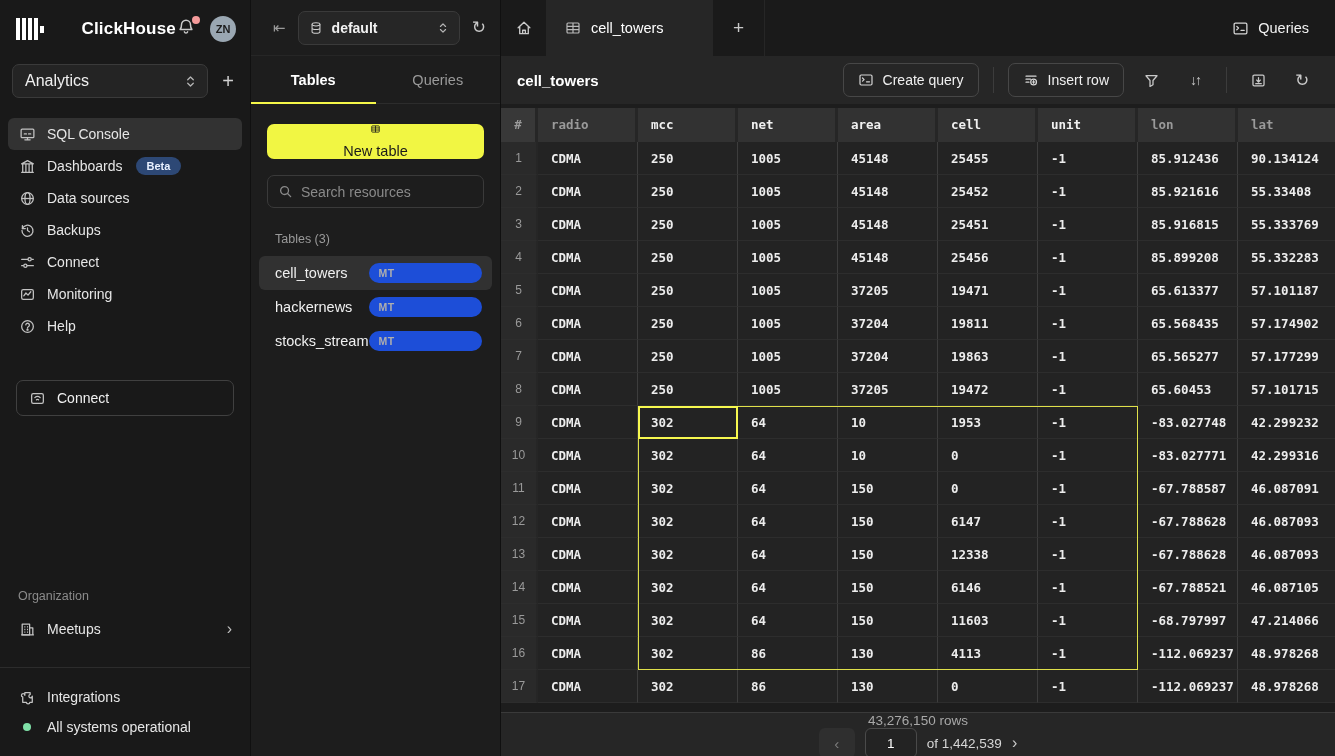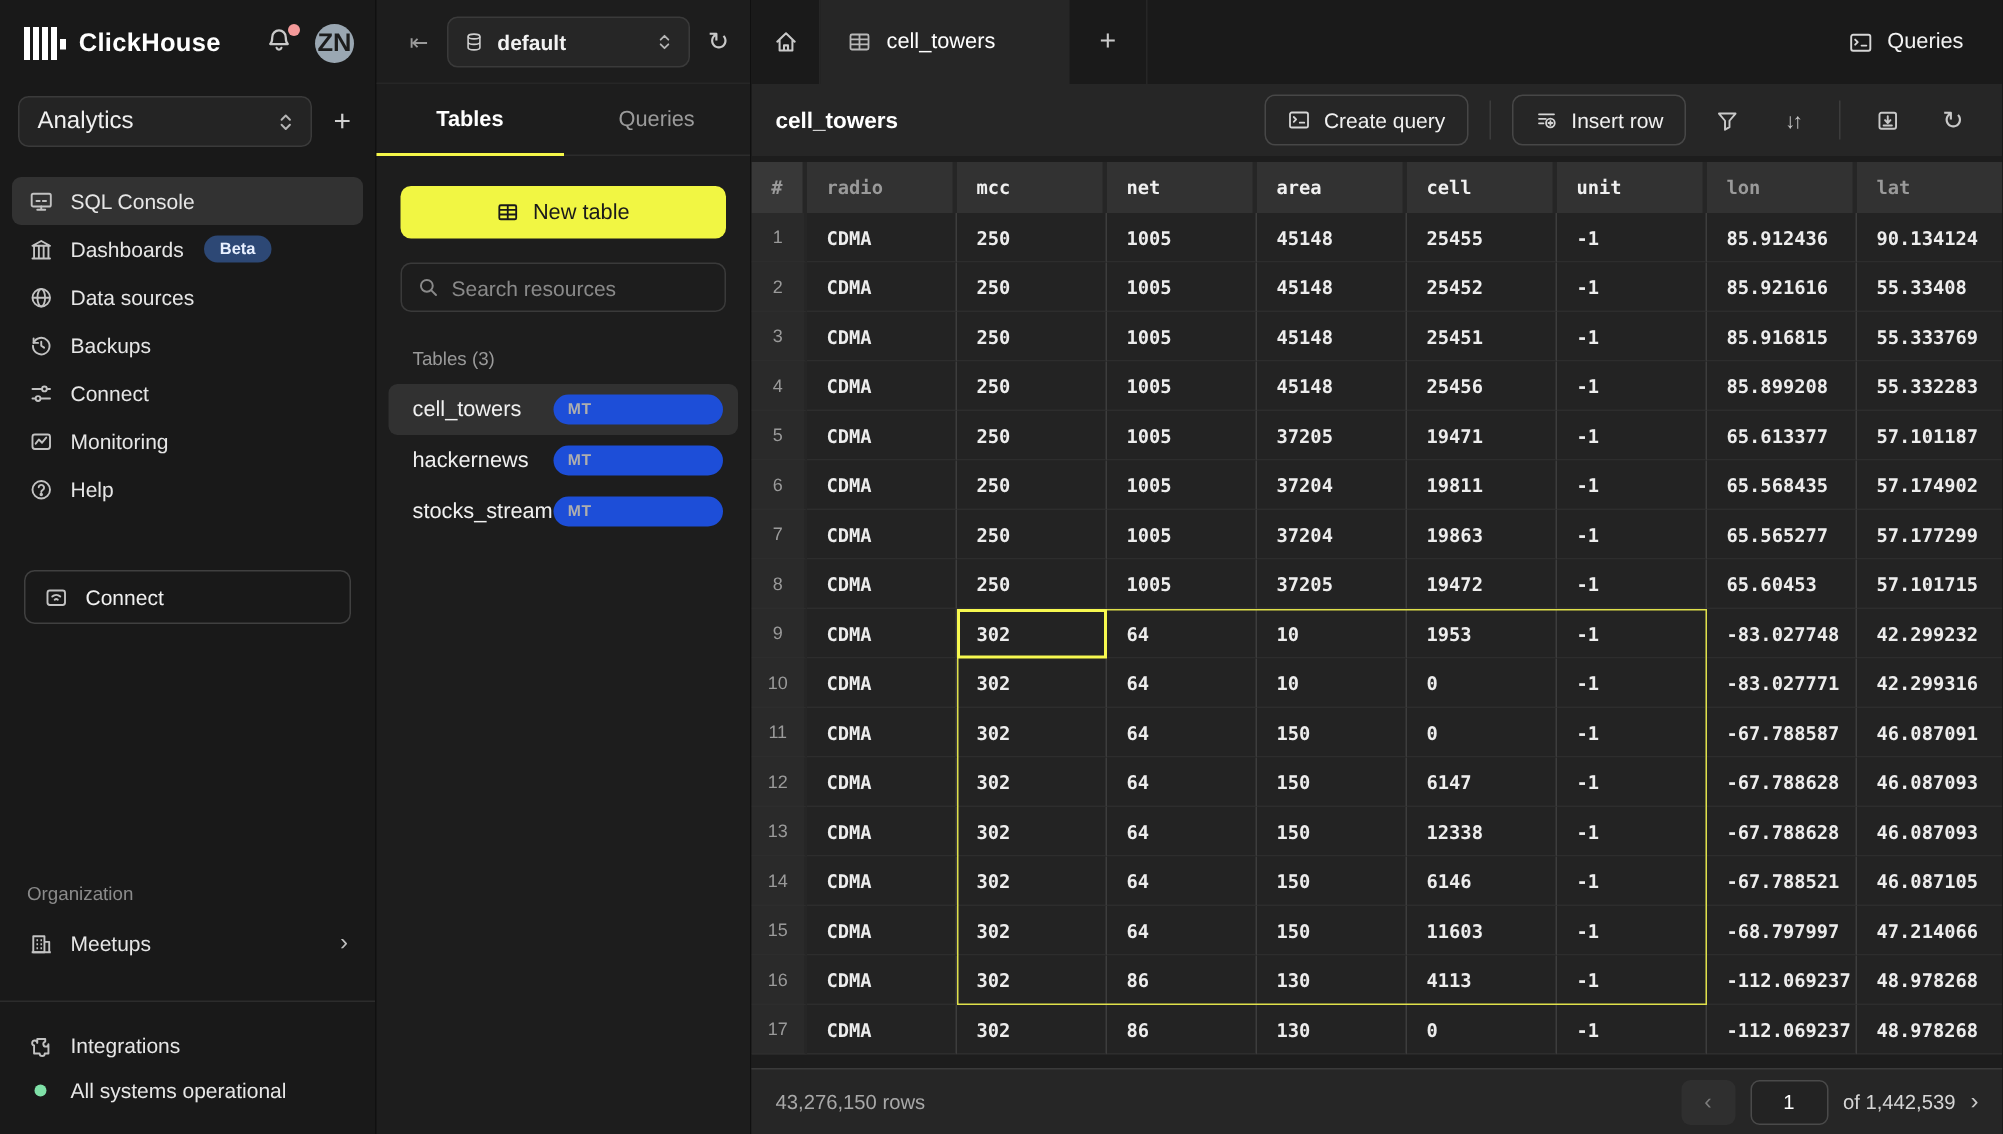--- a/index.html
+++ b/index.html
@@ -2,28 +2,28 @@
 <html><head>
 <meta charset="utf-8">
 <style>
   * { margin:0; padding:0; box-sizing:border-box; }
   html,body { width:1335px; height:756px; background:#111; font-family:"Liberation Sans", sans-serif; overflow:hidden; }
   .app { display:flex; width:1335px; height:756px; color:#e6e6e6; }
   svg { display:block; }
 
   
   .sidebar { width:250px; height:756px; background:#191919; display:flex; flex-direction:column; flex-shrink:0; }
-  .side-header { height:58px; display:flex; align-items:center; padding:0 14px 0 16px; }
+  .side-header { height:58px; display:flex; align-items:center; padding:0 14px 0 16px;text-align:right; }
   .logo { display:flex; align-items:center; gap:2.5px; margin-right:9px; }
   .logo i { display:block; width:3.5px; height:22px; background:#fff; }
   .logo i.short { height:7px; align-self:center; }
   .brand { font-size:17px; font-weight:700; color:#fff; letter-spacing:.2px; flex:1; }
   .bell-wrap { position:relative; width:24px; height:24px; margin-right:10px; color:#c9c9c9; cursor:pointer; }
   .bell-dot { position:absolute; top:-1px; right:0; width:8px; height:8px; border-radius:50%; background:#f49a9a; }
-  .avatar { width:26px; height:26px; border-radius:50%; background:#9aa7b2; color:#1c1c1c; font-size:17px; font-weight:700; display:flex; align-items:center; justify-content:center; }
+  .avatar { width:26px; height:26px; border-radius:50%; background:#9aa7b2; color:#1c1c1c; font-size:11px; font-weight:700; display:flex; align-items:center; justify-content:center; }
   .workspace-row { display:flex; align-items:center; padding:6px 16px 10px 12px; gap:14px; }
   .workspace-select { flex:1; height:34px; background:#242424; border:1px solid #3a3a3a; border-radius:7px; display:flex; align-items:center; padding:0 10px 0 12px; font-size:16px; color:#f0f0f0; cursor:pointer; }
   .workspace-select span { flex:1; }
   .plus-btn { font-size:20px; color:#d0d0d0; font-weight:400; cursor:pointer; }
   nav { padding:10px 8px 0 8px; }
   .nav-item { height:32px; display:flex; align-items:center; gap:11px; padding:0 10px; border-radius:6px; font-size:14px; color:#e6e6e6; cursor:pointer; }
   .nav-item .nicon { width:18px; color:#c2c2c2; display:flex; justify-content:center; }
   .nav-item.active { background:#323232; }
   .badge-beta { background:#2d4875; color:#e8f0ff; font-size:11px; font-weight:700; padding:3px 11px; border-radius:11px; margin-left:2px; }
   .connect-btn { margin:38px 16px 0 16px; height:36px; border:1px solid #404040; border-radius:7px; display:flex; align-items:center; gap:11px; padding:0 12px; font-size:14px; color:#f0f0f0; cursor:pointer; }
@@ -40,21 +40,21 @@
   .panel { width:250px; height:756px; background:#1d1d1d; border-left:1px solid #101010; display:flex; flex-direction:column; flex-shrink:0; }
   .panel-top { height:56px; display:flex; align-items:center; padding:0 14px 0 22px; gap:12px; border-bottom:1px solid #262626; }
   .collapse-btn { color:#9a9a9a; font-size:15px; cursor:pointer; }
   .db-select { flex:1; height:34px; background:#262626; border:1px solid #3a3a3a; border-radius:7px; display:flex; align-items:center; gap:9px; padding:0 10px; font-size:14px; font-weight:700; color:#f2f2f2; cursor:pointer; }
   .db-select span { flex:1; }
   .refresh-glyph { color:#c9c9c9; font-size:17px; cursor:pointer; }
   .panel-tabs { display:flex; height:48px; border-bottom:1px solid #2c2c2c; }
   .ptab { flex:1; display:flex; align-items:center; justify-content:center; font-size:14.5px; color:#9a9a9a; cursor:pointer; position:relative; }
   .ptab.active { color:#ffffff; font-weight:600; }
   .ptab.active::after { content:""; position:absolute; left:0; right:0; bottom:-1px; height:2.5px; background:#f5f749; }
-  .new-table { margin:20px 16px 0 16px; height:35px; background:#f1f643; border:none; border-radius:7px; display:flex; align-items:center; justify-content:center; gap:9px; font-size:14.5px; font-weight:500; color:#1a1a1a; cursor:pointer; font-family:"Liberation Sans",sans-serif; }
+  .new-table { margin:20px 16px 0 16px; height:35px; background:#f1f643; border:none; border-radius:7px; display:flex; align-items:center; justify-content:center; gap:9px; font-size:14.5px; font-weight:500; color:#1a1a1a; cursor:pointer; font-family:"Liberation Sans",sans-serif;flex-direction:column; }
   .search-box { margin:16px 16px 0 16px; height:33px; border:1px solid #3a3a3a; border-radius:7px; display:flex; align-items:center; gap:8px; padding:0 10px; color:#8a8a8a; cursor:text; }
   .search-box .ph { font-size:14px; }
   .tables-label { font-size:12.5px; color:#9a9a9a; padding:24px 16px 10px 24px; }
   .tlist { padding:0 8px; }
   .tl-item { height:34px; display:flex; align-items:center; padding:0 10px 0 16px; border-radius:6px; font-size:14.5px; color:#f0f0f0; cursor:pointer; }
   .tl-item.active { background:#313131; }
   .tl-item span { flex:1; }
   .badge-mt { background:#1d4ed8; color:#aeaeae; font-size:10.5px; font-weight:700; padding:4px 10px; border-radius:11px; letter-spacing:.5px; }
 
   
@@ -84,21 +84,21 @@
   .th { height:34px; line-height:34px; background:#323232; color:#9a9a9a; font-family:"DejaVu Sans Mono",monospace; font-size:12.5px; font-weight:700; padding-left:13px; border-right:3px solid #262626; overflow:hidden; white-space:nowrap; }
   .th.hl { color:#f0f0f0; }
   .th.num { background:#383838; text-align:center; padding-left:0; }
   .td { height:33px; line-height:33px; background:#232323; color:#ededed; font-family:"DejaVu Sans Mono",monospace; font-size:12.5px; font-weight:700; padding-left:13px; border-right:1px solid #3d3d3d; border-bottom:1px solid #2d2d2d; overflow:hidden; white-space:nowrap; }
   .td.num { background:#2a2a2a; color:#9a9a9a; font-family:"Liberation Sans",sans-serif; font-weight:400; font-size:12px; text-align:center; padding-left:0; border-right:2px solid #262626; }
   .tr .td:last-child, .tr .th:last-child { border-right:none; }
   .sel-range { position:absolute; border:1px solid #dfe04a; pointer-events:none; }
   .sel-cell { position:absolute; border:2px solid #f6f84f; pointer-events:none; }
 
   
-  .footerbar { height:44px; border-top:1px solid #3a3a3a; display:flex; align-items:center; padding:12px 16px; flex-shrink:0; background:#262626; }
+  .footerbar { height:44px; border-top:1px solid #3a3a3a; display:flex; align-items:center; padding:0 16px; flex-shrink:0; background:#262626;flex-direction:column; }
   .rowcount { flex:1; font-size:13.5px; color:#a8a8a8; }
   .pager { display:flex; align-items:center; gap:10px; }
   .page-prev { width:36px; height:30px; background:#2f2f2f; border:none; border-radius:6px; color:#7d7d7d; font-size:15px; cursor:pointer; }
   .page-box { width:52px; height:30px; background:#232323; border:1px solid #4a4a4a; border-radius:6px; color:#fff; font-size:13.5px; display:flex; align-items:center; justify-content:center; cursor:text; }
   .page-total { font-size:13.5px; color:#d6d6d6; }
   .page-next { color:#c9c9c9; font-size:16px; cursor:pointer; background:none; border:none; }
 </style>
 </head>
 <body>
 

